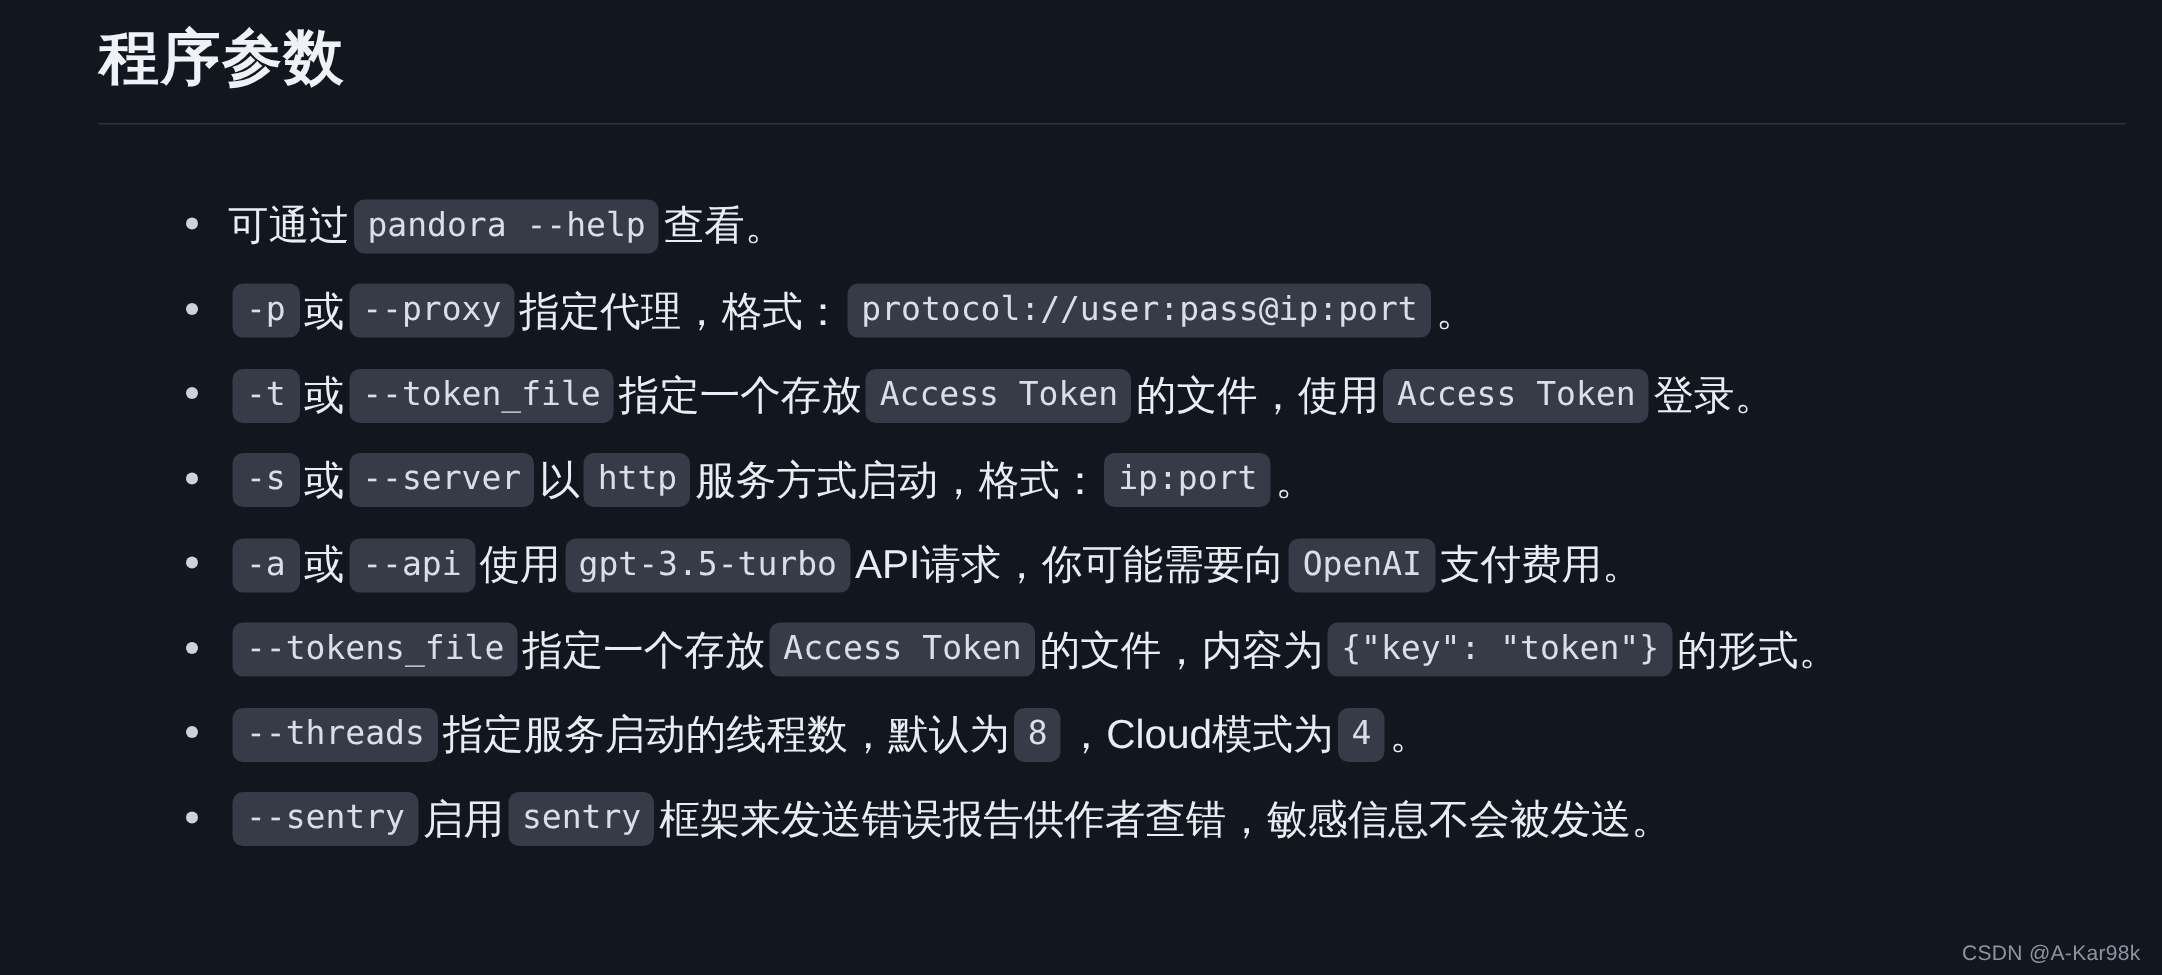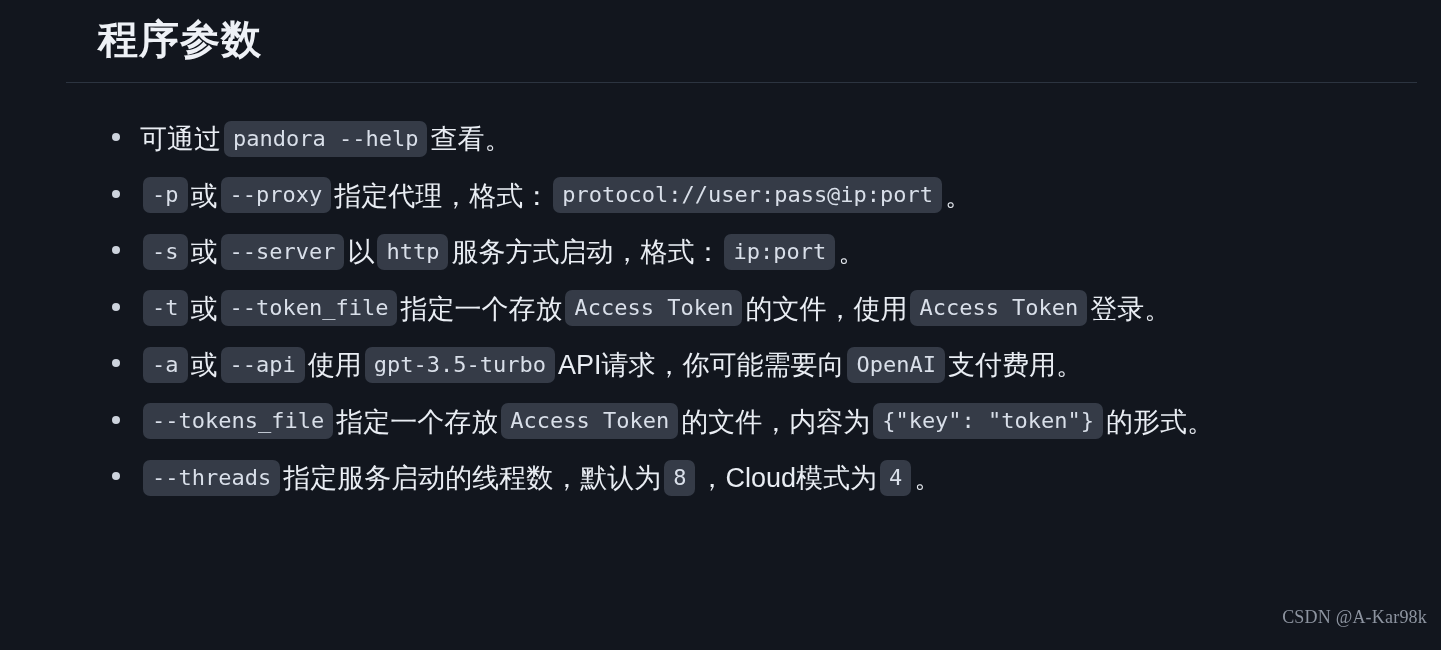--- a/index.html
+++ b/index.html
@@ -17,40 +17,39 @@
   }
   .page {
     padding: 0;
     box-sizing: border-box;
     width: 1441px;
     height: 650px;
     position: relative;
   }
   .title-block {
     padding: 14px 0 0 66px;
-    margin-left: 32px;
   }
   h1.page-title {
     font-size: 40px;
     font-weight: bold;
     letter-spacing: 1px;
     margin: 0;
     padding: 0 0 18px 0;
     color: #eef1f6;
     line-height: 1.25;
   }
   .title-rule {
     height: 1px;
     background: #2c3440;
     margin: 0 24px 0 66px;
     width: 1351px;
   }
   ul.arg-list {
     list-style: none;
-    margin: 4px;
+    margin: 16px;
     padding: 22px 0 0 0;
   }
   ul.arg-list > li {
     position: relative;
     padding: 0 0 0 136px;
     height: 56.5px;
     line-height: 56.5px;
     font-size: 27px;
     color: #e9edf3;
     white-space: nowrap;
@@ -81,41 +80,42 @@
     border-radius: 7px;
     padding: 5px 9px 6px 9px;
     margin: 0 3px;
     vertical-align: middle;
     white-space: pre;
     line-height: 1;
   }
   .watermark {
     position: absolute;
     right: 14px;
-    bottom: 22px;
-    font-size: 18px;
+    bottom: 7px;
+    font-size: 14px;
     color: #8d94a0;
-    font-family: Liberation Serif, serif;
+    font-family: Liberation Sans, sans-serif;
     letter-spacing: 0.2px;
   }
 </style>
 </head>
 <body>
 
 <div class="page">
 
   <div class="title-block">
     <h1 class="page-title">程序参数</h1>
   </div>
   <div class="title-rule"></div>
 
   <ul class="arg-list" id="arg-list">
       <li><span class="bullet"></span><span class="txt">可通过</span><code class="chip">pandora --help</code><span class="txt">查看。</span></li>
       <li><span class="bullet"></span><code class="chip">-p</code><span class="txt">或</span><code class="chip">--proxy</code><span class="txt">指定代理，格式：</span><code class="chip">protocol://user:pass@ip:port</code><span class="txt">。</span></li>
+      <li><span class="bullet"></span><code class="chip">-t</code><span class="txt">或</span><code class="chip">--token_file</code><span class="txt">指定一个存放</span><code class="chip">Access Token</code><span class="txt">的文件，使用</span><code class="chip">Access Token</code><span class="txt">登录。</span></li>
       <li><span class="bullet"></span><code class="chip">-s</code><span class="txt">或</span><code class="chip">--server</code><span class="txt">以</span><code class="chip">http</code><span class="txt">服务方式启动，格式：</span><code class="chip">ip:port</code><span class="txt">。</span></li>
-      <li><span class="bullet"></span><code class="chip">-t</code><span class="txt">或</span><code class="chip">--token_file</code><span class="txt">指定一个存放</span><code class="chip">Access Token</code><span class="txt">的文件，使用</span><code class="chip">Access Token</code><span class="txt">登录。</span></li>
       <li><span class="bullet"></span><code class="chip">-a</code><span class="txt">或</span><code class="chip">--api</code><span class="txt">使用</span><code class="chip">gpt-3.5-turbo</code><span class="txt">API请求，</span><span class="txt bold">你可能需要向</span><code class="chip">OpenAI</code><span class="txt bold">支付费用。</span></li>
       <li><span class="bullet"></span><code class="chip">--tokens_file</code><span class="txt">指定一个存放</span><code class="chip">Access Token</code><span class="txt">的文件，内容为</span><code class="chip">{"key": "token"}</code><span class="txt">的形式。</span></li>
       <li><span class="bullet"></span><code class="chip">--threads</code><span class="txt">指定服务启动的线程数，默认为</span><code class="chip">8</code><span class="txt">，Cloud模式为</span><code class="chip">4</code><span class="txt">。</span></li>
+      <li><span class="bullet"></span><code class="chip">--sentry</code><span class="txt">启用</span><code class="chip">sentry</code><span class="txt">框架来发送错误报告供作者查错，敏感信息</span><span class="txt bold">不会被发送</span><span class="txt">。</span></li>
     </ul>
 
   <div class="watermark">CSDN @A-Kar98k</div>
 </div>
 
 </body></html>

